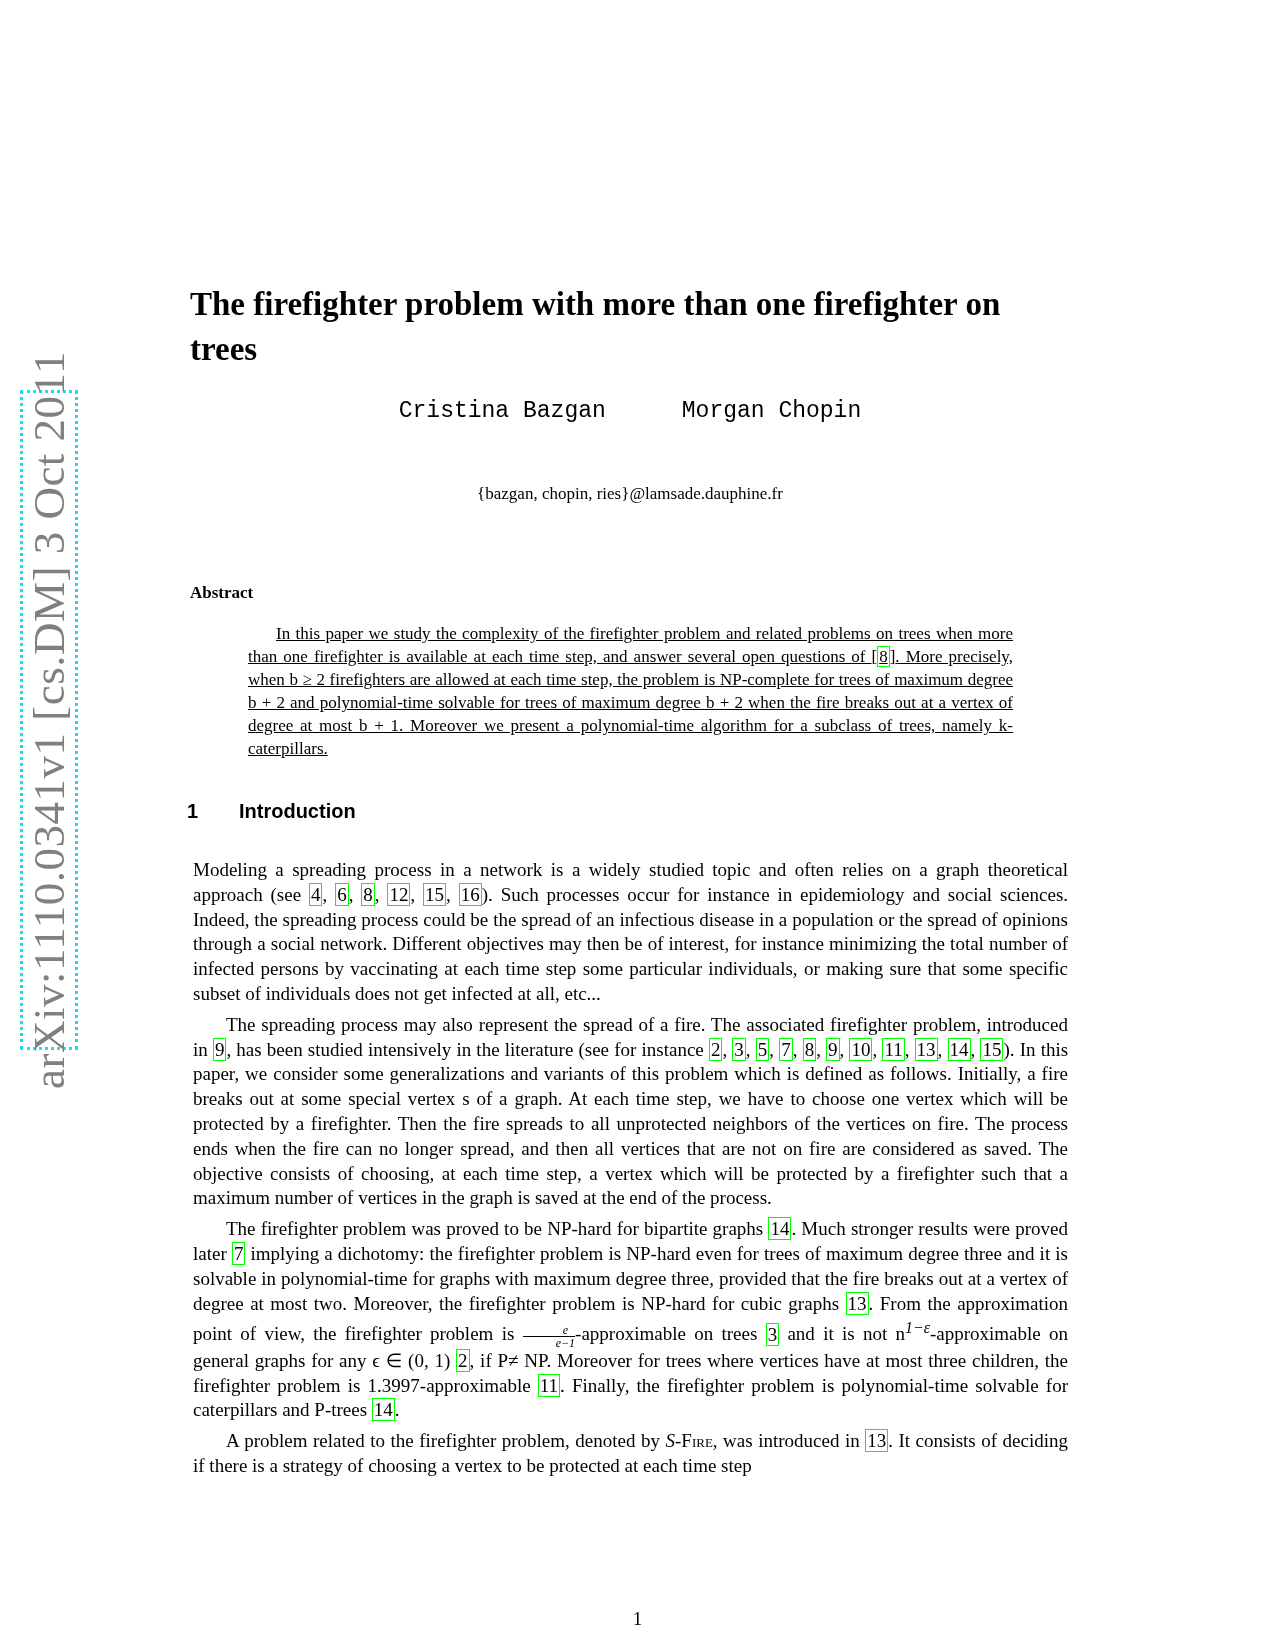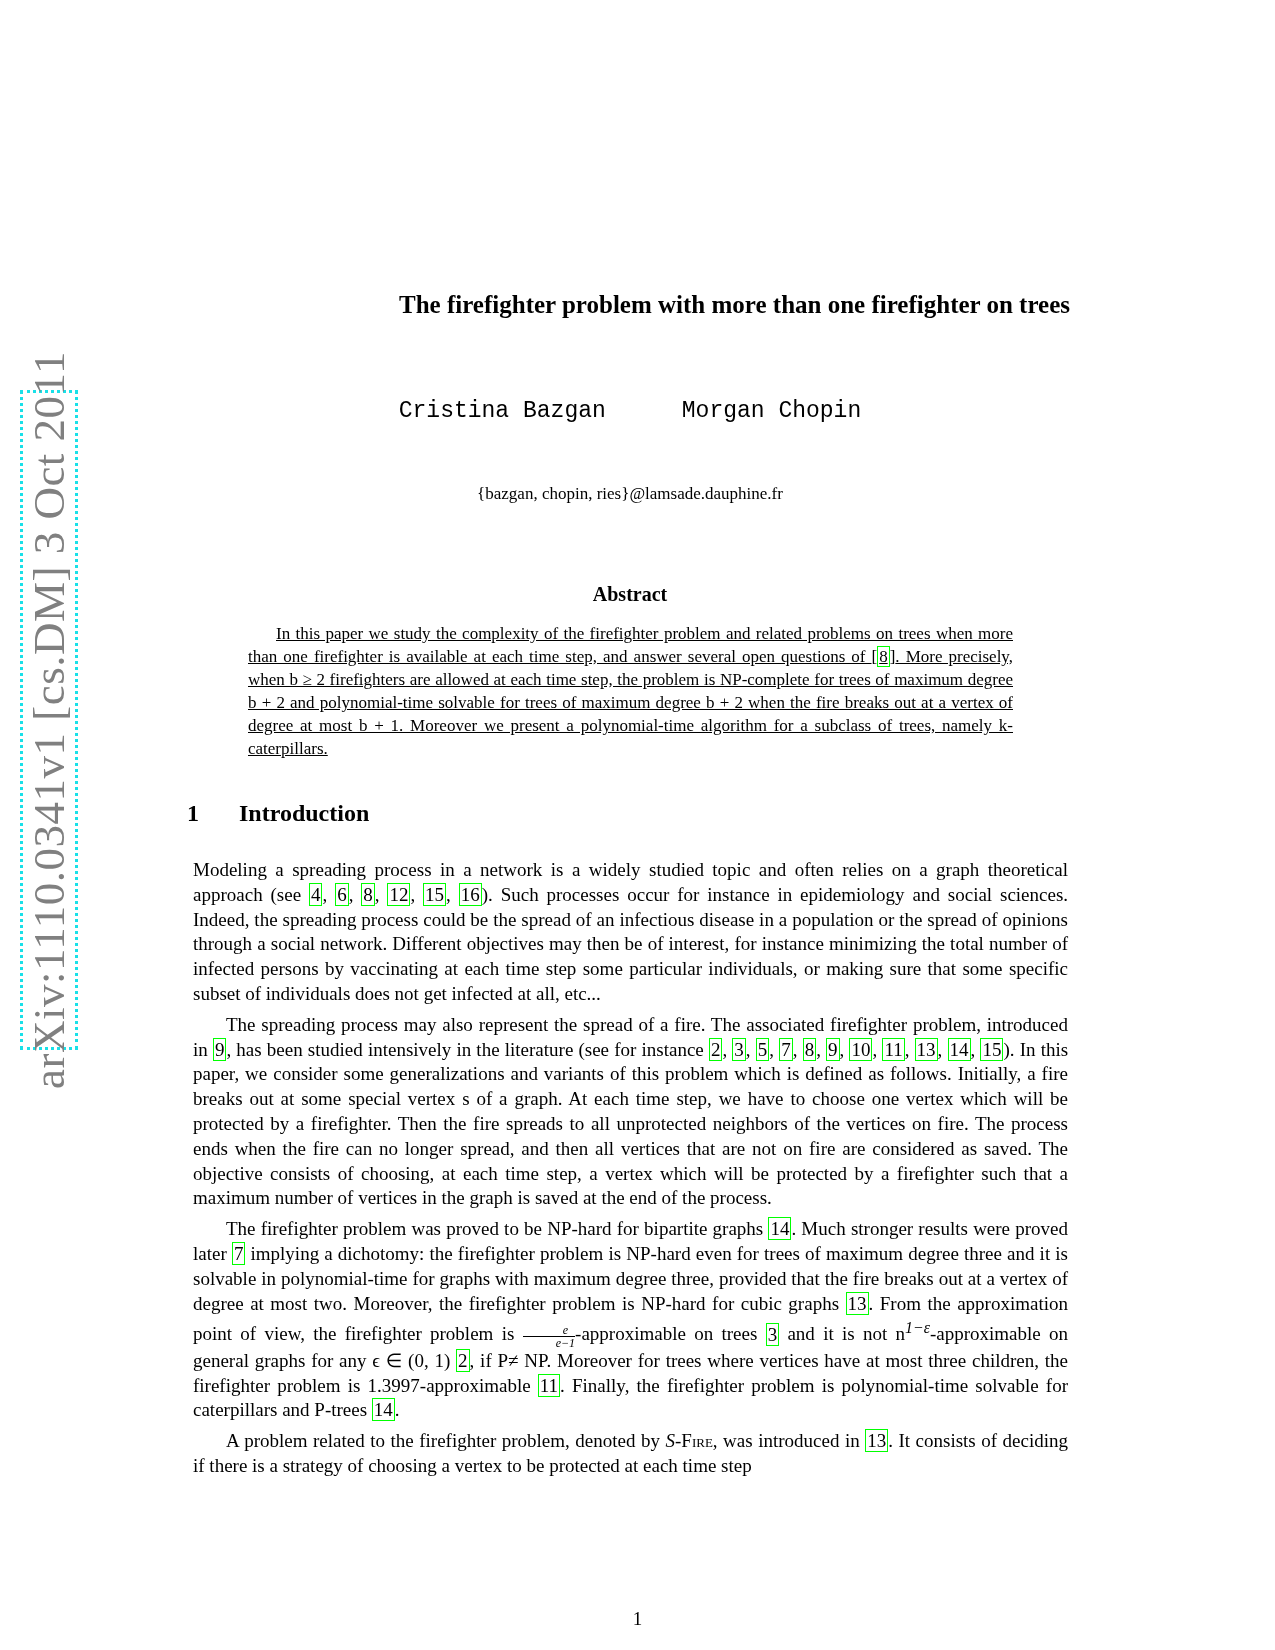--- a/index.html
+++ b/index.html
@@ -9,30 +9,30 @@
     position: absolute; left: 20px; top: 390px; width: 58px; height: 660px;
     border: 3px dotted #19e0e8; box-sizing: border-box;
   }
   .side-stamp span {
     position: absolute; left: 50%; top: 50%;
     transform: translate(-50%, -50%) rotate(-90deg);
     white-space: nowrap; font-family: "Liberation Serif", serif;
     font-size: 45px; color: #808080; letter-spacing: 0.5px;
   }
   .title {
-    position: absolute; left: 190px; top: 282px; width: 880px; text-align: right;
-    font-family: "Liberation Serif", serif; font-weight: bold; font-size: 25px; line-height: 45px;
+    position: absolute; left: 190px; top: 282px; width: 880px; text-align: left;
+    font-family: "Liberation Serif", serif; font-weight: bold; font-size: 33px; line-height: 45px;
   }
   .authors { position: absolute; left: 190px; top: 397px; width: 880px; text-align: center; font-family: Liberation Mono, monospace; font-size: 23px; line-height: 28px; }
   .authors .row1 span { display: inline-block; margin: 0 38px; }
   .affil { position: absolute; left: 190px; top: 480px; width: 880px; text-align: center; font-family: "Liberation Serif", serif; font-size: 17px; line-height: 28px; }
-  .abstract-title { position: absolute; left: 190px; top: 583px; width: 880px; text-align: center; font-family: "Liberation Serif", serif; font-weight: bold; font-size: 20px; }
+  .abstract-title { position: absolute; left: 190px; top: 583px; width: 880px; text-align: left; font-family: "Liberation Serif", serif; font-weight: bold; font-size: 17px; }
   .abstract { position: absolute; left: 240px; top: 614px; width: 781px; font-family: "Liberation Serif", serif; font-size: 17px; line-height: 23px; text-align: justify; }
   .abstract p { margin: 8px; text-indent: 28px; text-decoration: underline; }
-  .section { position: absolute; left: 187px; top: 800px; font-family: Liberation Serif, serif; font-weight: bold; font-size: 24px; }
+  .section { position: absolute; left: 187px; top: 800px; font-family: Liberation Sans, sans-serif; font-weight: bold; font-size: 20px; }
   .section .num { display: inline-block; width: 52px; }
   .body { position: absolute; left: 187px; top: 852px; width: 887px; font-family: "Liberation Serif", serif; font-size: 19px; line-height: 24.8px; text-align: justify; }
   .body p { margin: 6px; text-indent: 33px; }
   .body p.first { text-indent: 0; }
   .cite { border: 1.5px solid #00ff00; padding: 0 1px; line-height: 1; }
   .math { font-style: italic; }
   .sc { font-variant: small-caps; }
   .frac { display: inline-block; vertical-align: middle; text-align: center; font-size: 12px; line-height: 12px; font-style: italic; }
   .frac .n { display: block; border-bottom: 1px solid #000; padding: 0 1px; }
   .frac .d { display: block; }

